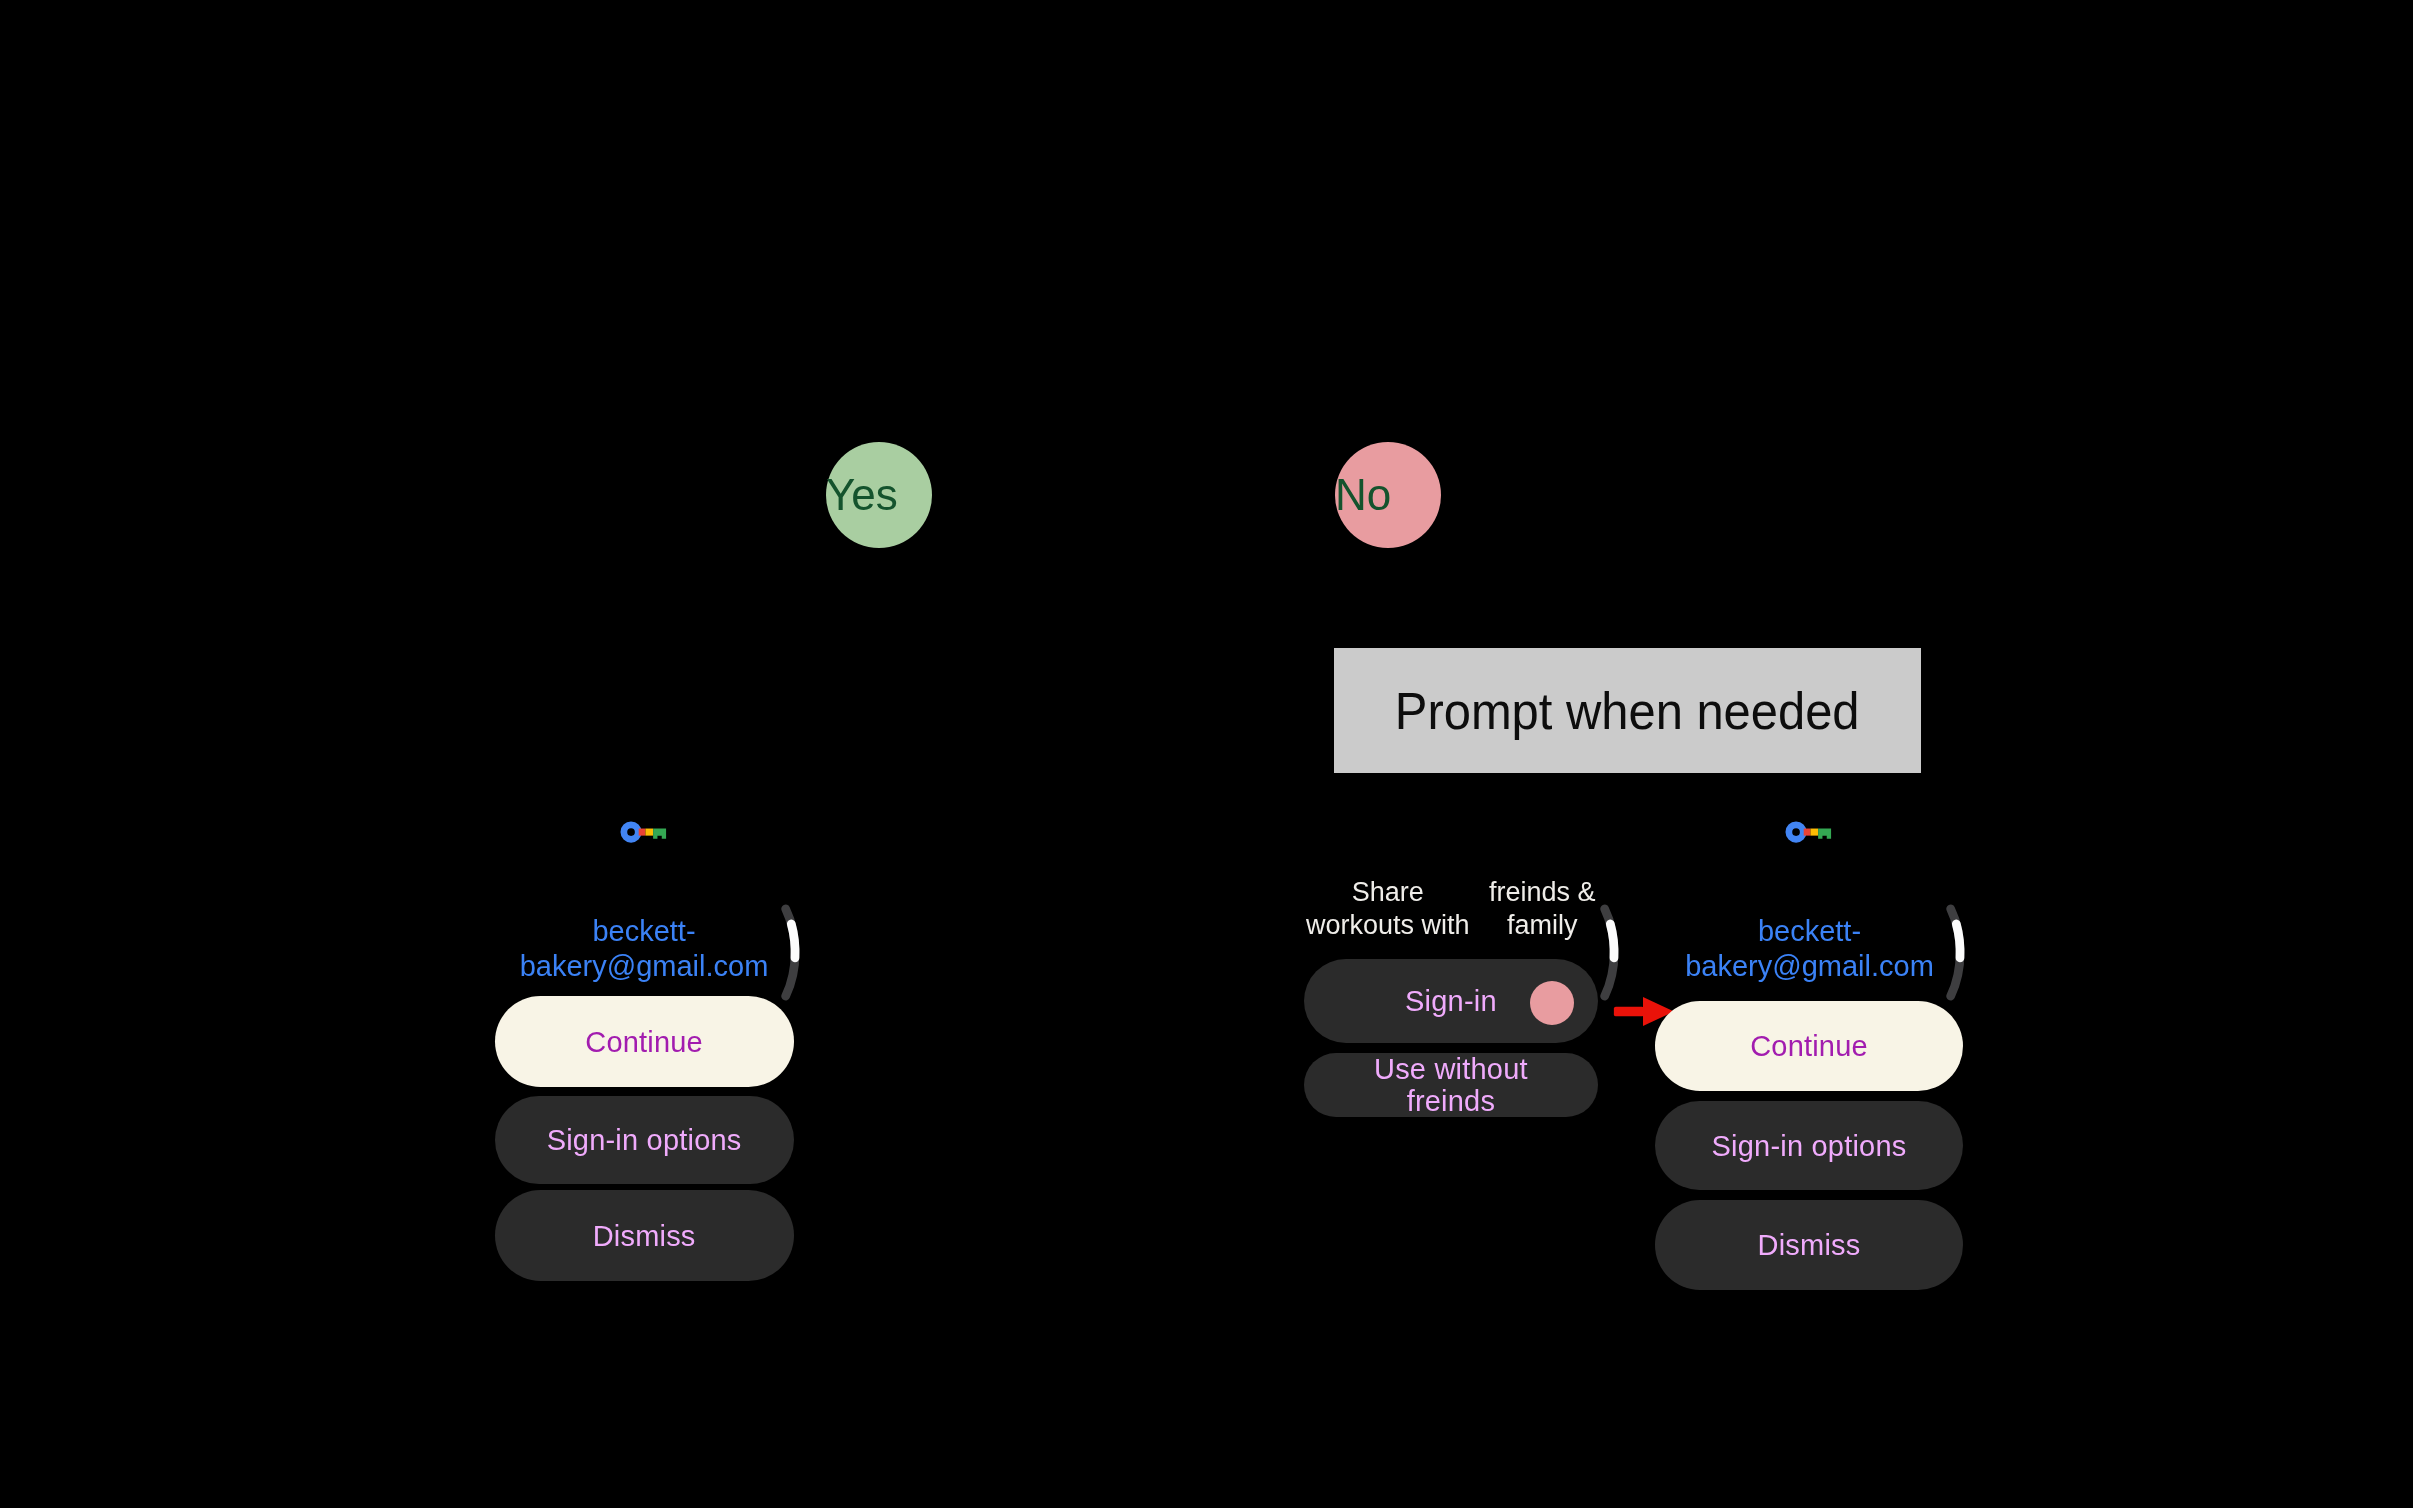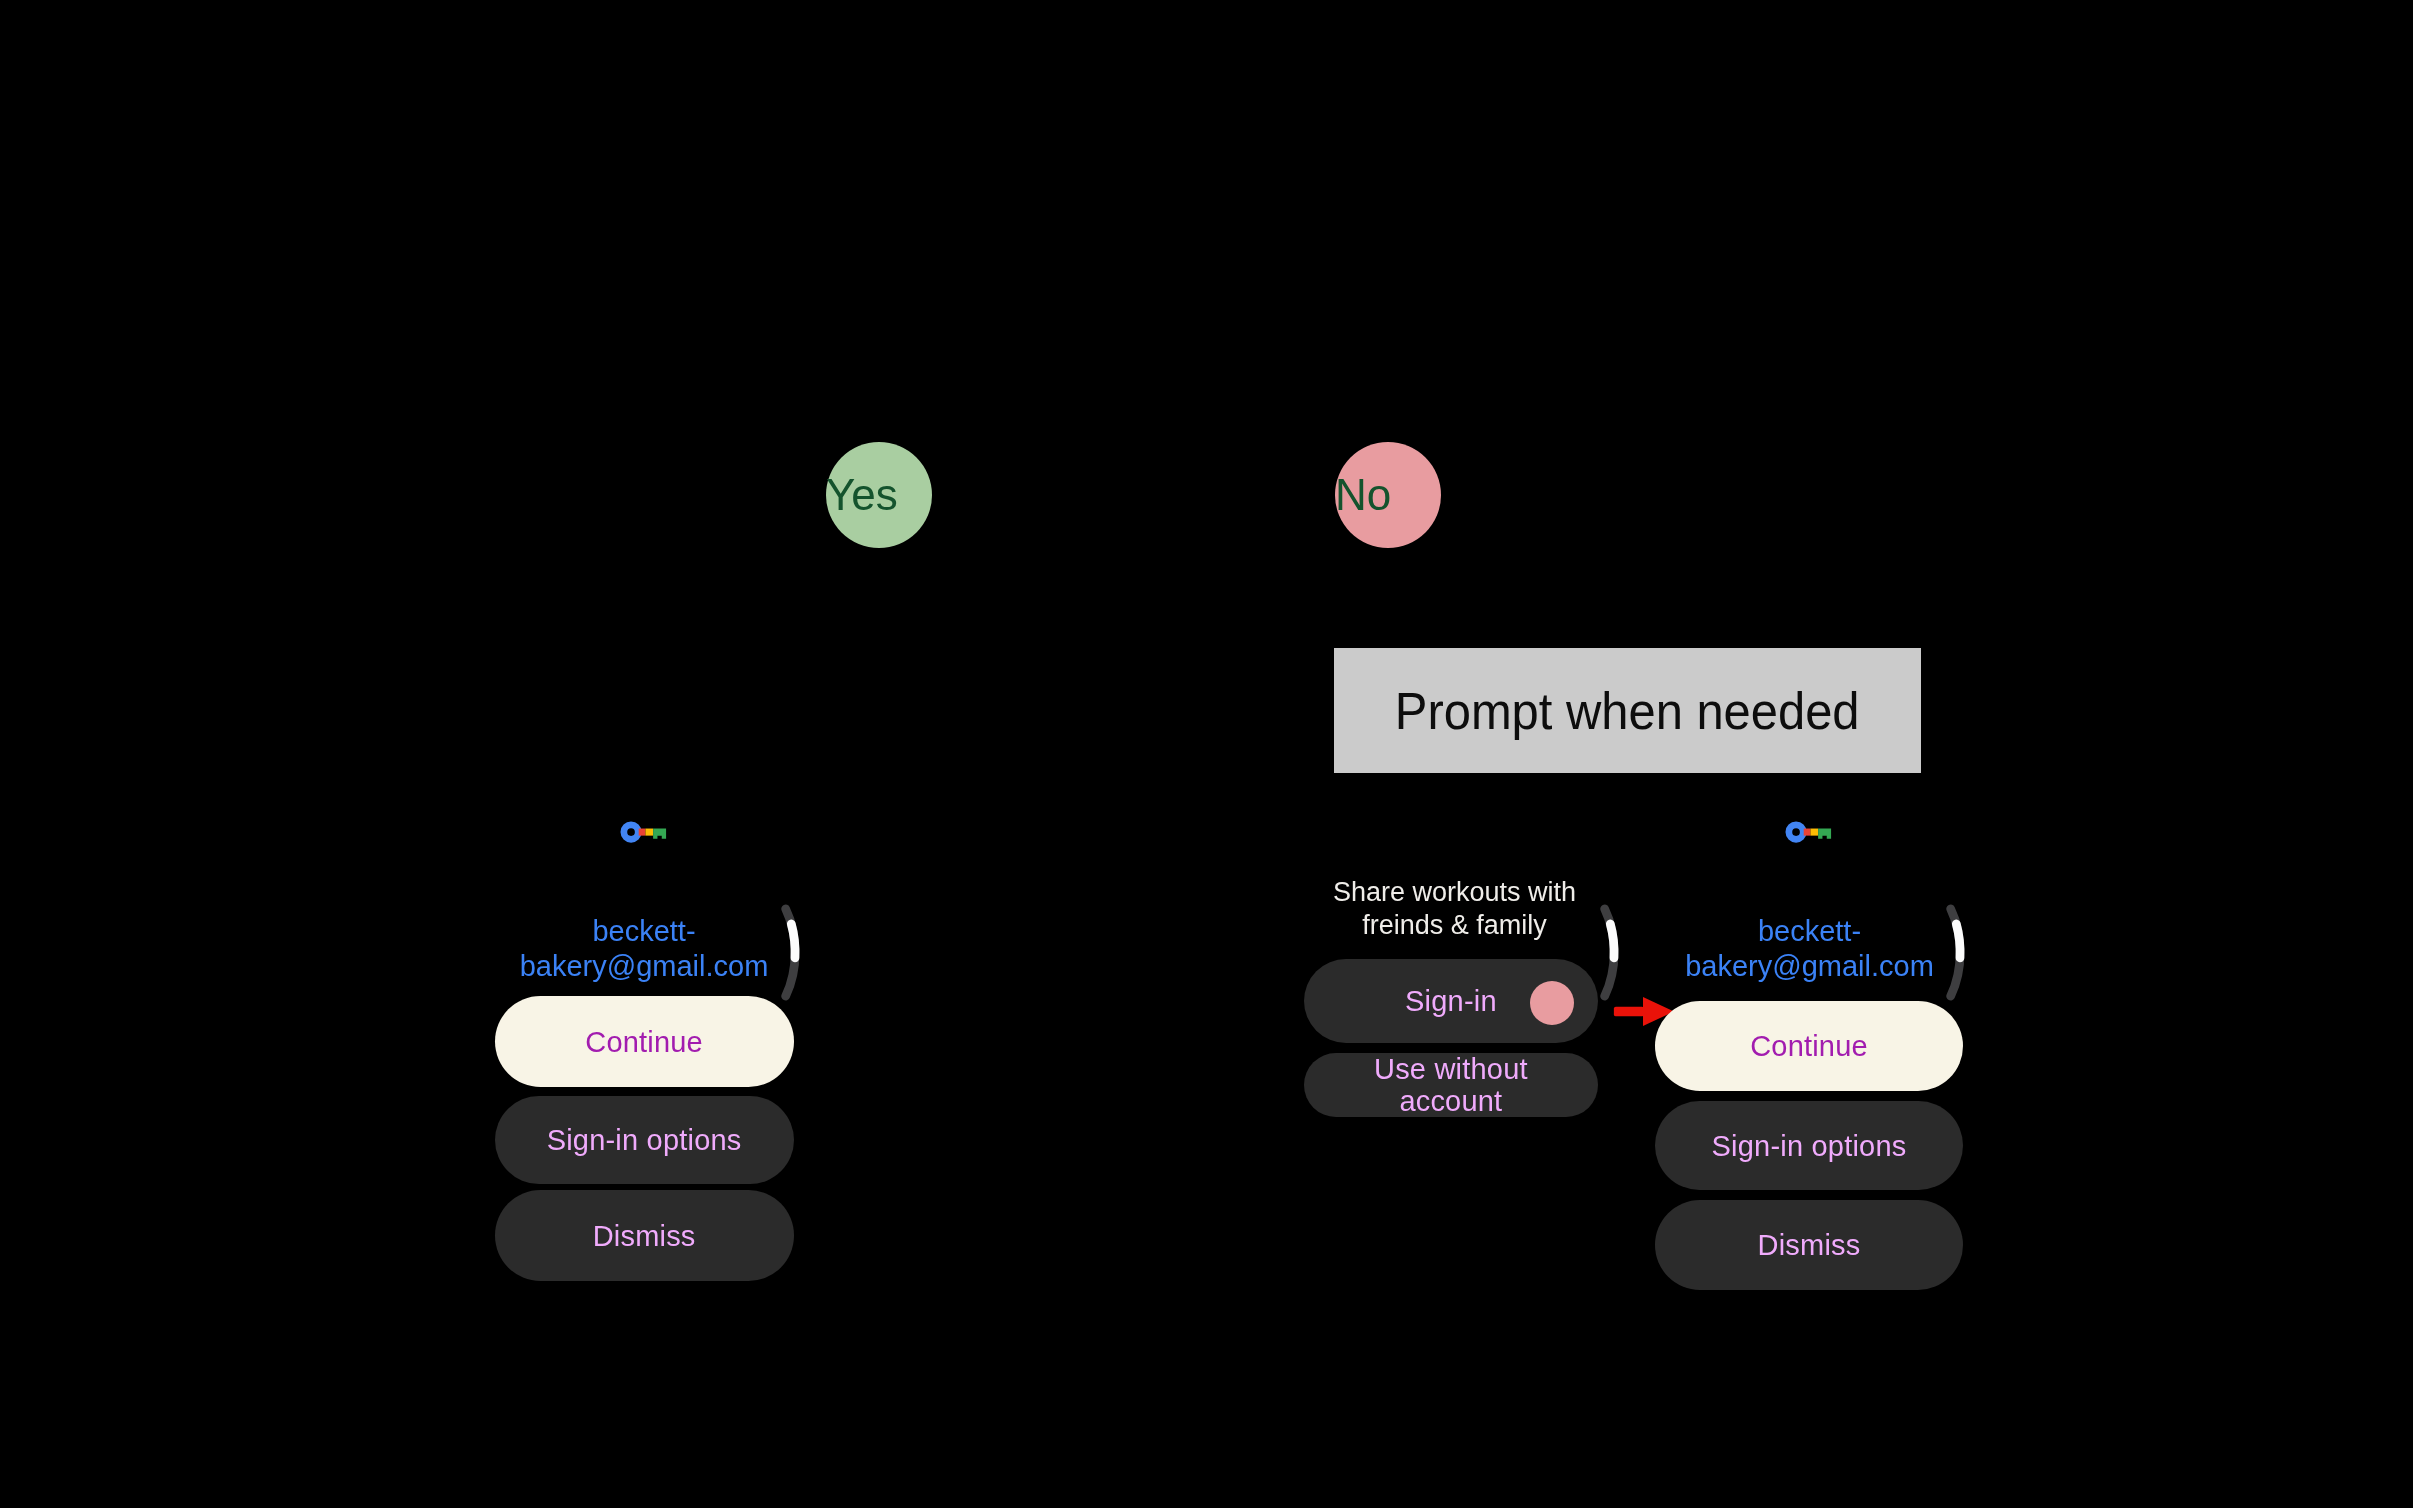--- a/index.html
+++ b/index.html
@@ -81,36 +81,36 @@
     <button class="pill dark" style="left:11.6px;top:285px;width:299px;height:88px;">
       <span class="lbl">Sign-in options</span>
     </button>
     <button class="pill dark" style="left:11.6px;top:379px;width:299px;height:91px;">
       <span class="lbl">Dismiss</span>
     </button>
   </div>
 
   <div class="watch" style="left:1300px;top:811px;width:309px;height:348px;">
     <div class="w-center" style="top:11.6px;height:41px;">Sign in</div>
-    <div class="w-center w-sub2" style="top:64px;height:68px;flex-direction:column;text-align:center;">
+    <div class="w-center w-sub2" style="top:64px;height:68px;text-align:center;">
       <span>Share workouts with</span>
       <span>freinds &amp; family</span>
     </div>
     <svg class="arc" style="left:292px;top:93px;" width="35" height="97" viewBox="0 0 36 100">
       <path d="M13,5 C26,32 26,68 13,95" fill="none" stroke="#3E3E40" stroke-width="9" stroke-linecap="round"></path>
       <path d="M13,5 C26,32 26,68 13,95" fill="none" stroke="#FCFCFC" stroke-width="9" stroke-linecap="round" pathLength="100" stroke-dasharray="38 62" stroke-dashoffset="-18"></path>
     </svg>
     <button class="pill dark" style="left:3.9px;top:148px;width:294px;height:84px;">
       <span class="lbl">Sign-in</span>
     </button>
     <div class="tap-circle" style="left:230px;top:170px;"></div>
     <button class="pill dark" style="left:3.9px;top:242px;width:294px;height:64px;">
       <span class="lbl">
         <span>Use without</span><br>
-        <span>account</span>
+        <span>freinds</span>
       </span>
     </button>
   </div>
 
   <svg class="arrow" style="left:1610px;top:995px;" width="64" height="33" viewBox="0 0 66 34">
     <rect x="4" y="12" width="31" height="10" rx="2" fill="#EA1209"></rect>
     <polygon points="34,2 66,17 34,32" fill="#EA1209"></polygon>
   </svg>
 
   <div class="watch" style="left:1655px;top:811px;width:309px;height:483px;">

